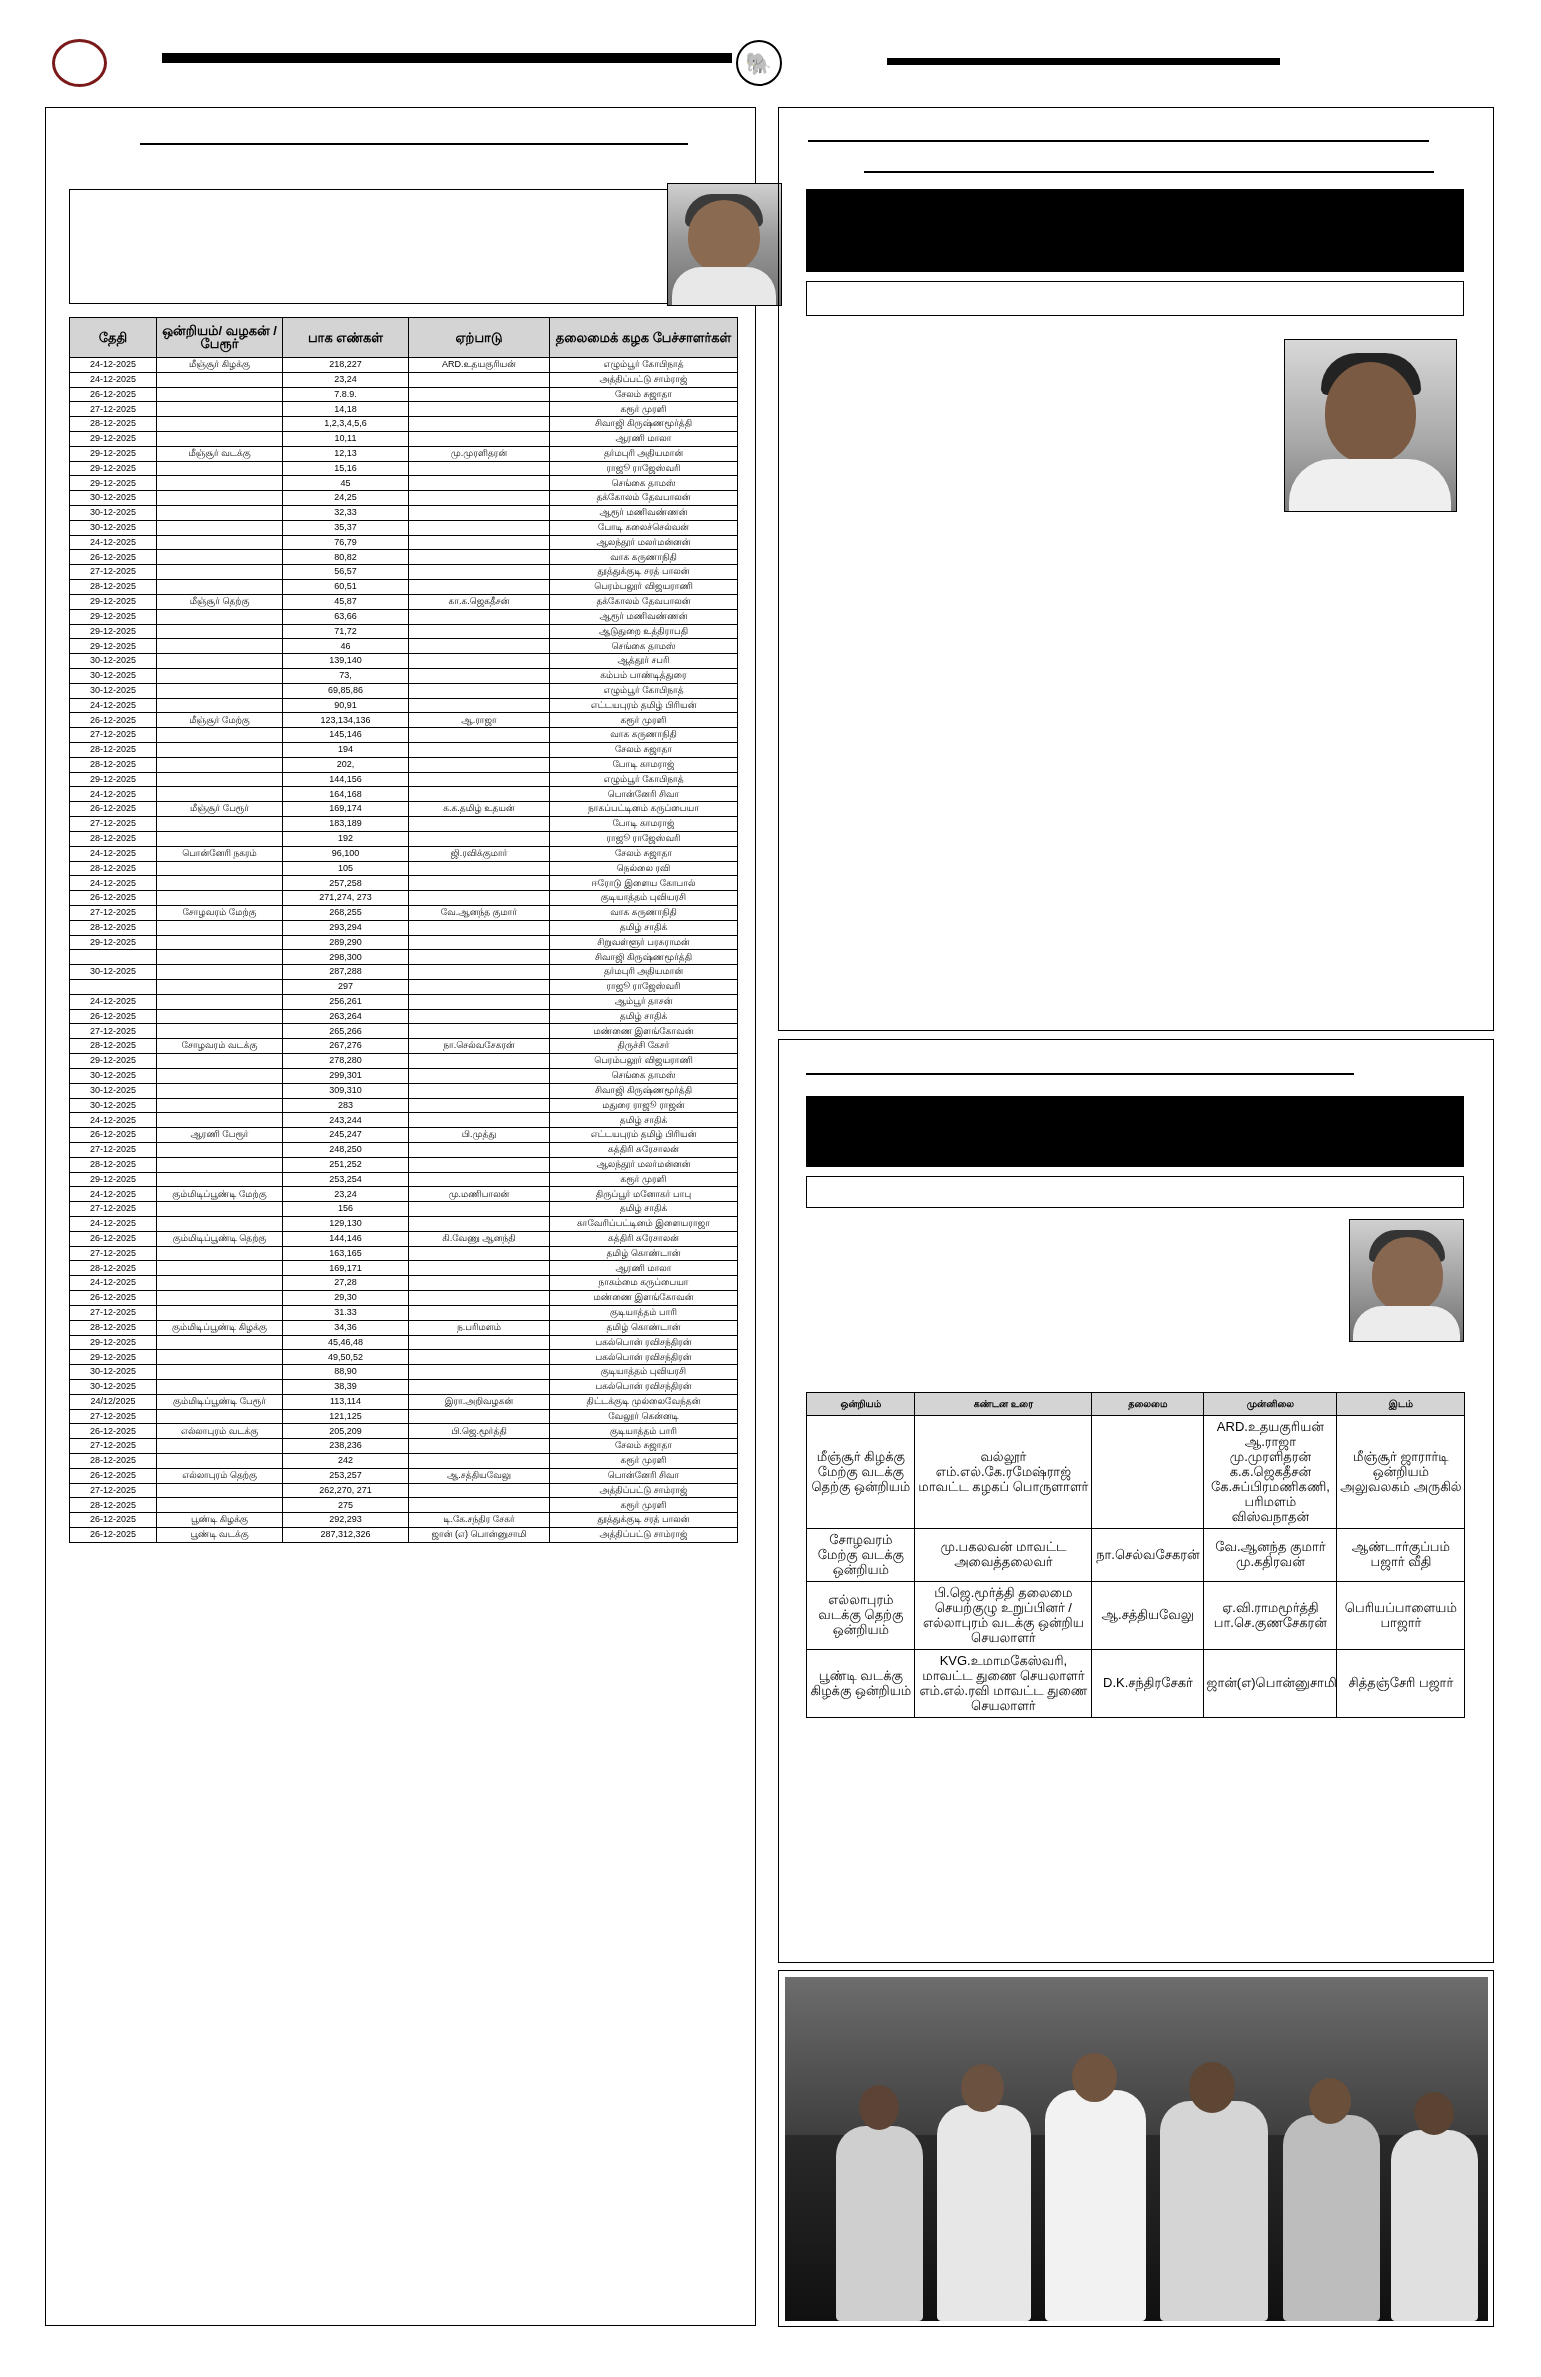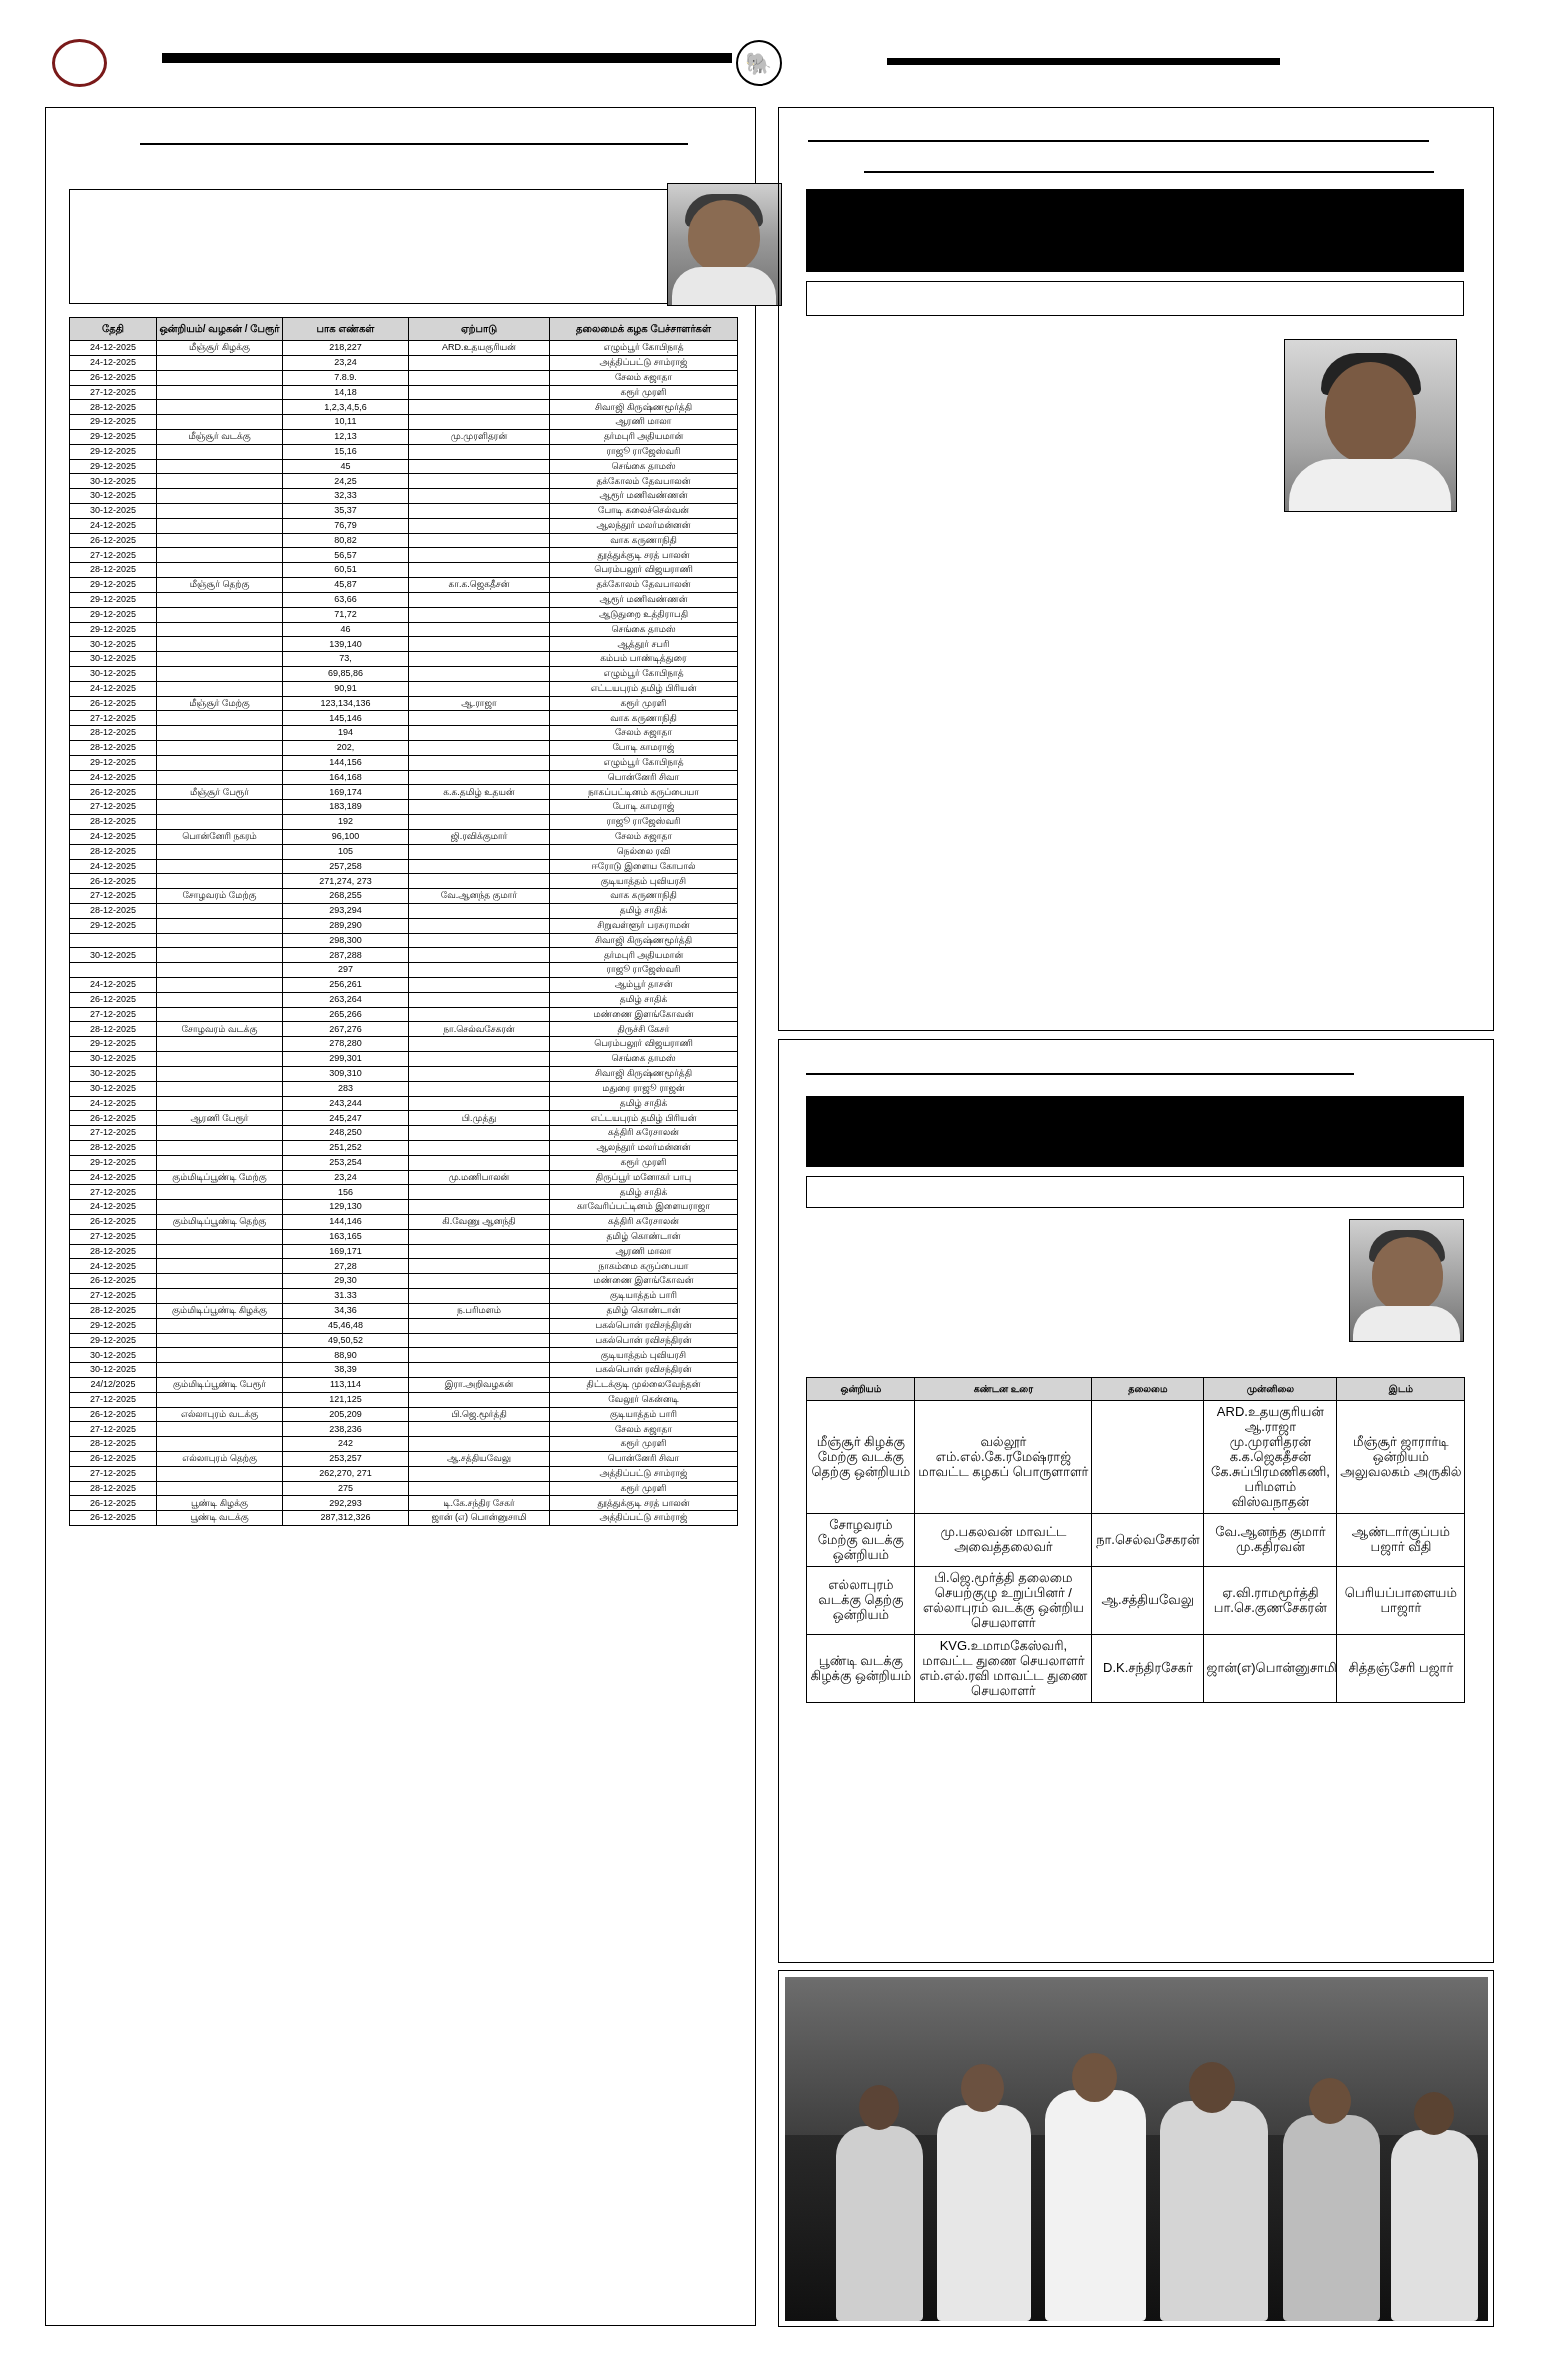--- a/index.html
+++ b/index.html
@@ -150,21 +150,21 @@
     border: 0.7px solid #000;
     font-size: 9px;
     line-height: 1.05;
     text-align: center;
     padding: 2.2px 1.4px;
     vertical-align: middle;
   }
   table.sched thead th {
     background: #d4d4d4;
     font-weight: bold;
-    font-size: 10px;
+    font-size: 13px;
     padding: 5.8px 1.4px;
   }
   col.c1 { width: 87px; }
   col.c2 { width: 126px; }
   col.c3 { width: 126px; }
   col.c4 { width: 141px; }
   col.c5 { width: 188px; }
 
   
   .rt-rule-1 { position: absolute; left: 29px; top: 32px; width: 621px; height: 2.2px; background:#000; }
@@ -234,21 +234,21 @@
     background: linear-gradient(180deg,#d0d0d0 0%,#9c9c9c 55%,#707070 100%);
     overflow: hidden;
   }
   .rm-photo .face { position:absolute; left:21.6px; top:17.3px; width:71px; height:75px; border-radius:50% 50% 45% 45%; background:#87674f; }
   .rm-photo .hair { position:absolute; left:19px; top:10px; width:76px; height:32px; border-radius:39px 39px 7.2px 7.2px; background:#343434; }
   .rm-photo .shirt { position:absolute; left:2.9px; bottom:0; width:107px; height:35px; background:#ececec; border-radius:29px 29px 0 0; }
 
   
   .off-wrap {
     position: absolute;
-    left: 27.4px; top: 337px;
+    left: 27.4px; top: 352px;
     width: 658px;
   }
   table.officers {
     border-collapse: collapse;
     width: 658px;
     table-layout: fixed;
   }
   table.officers th, table.officers td {
     border: 0.7px solid #000;
     font-size: 13px;

